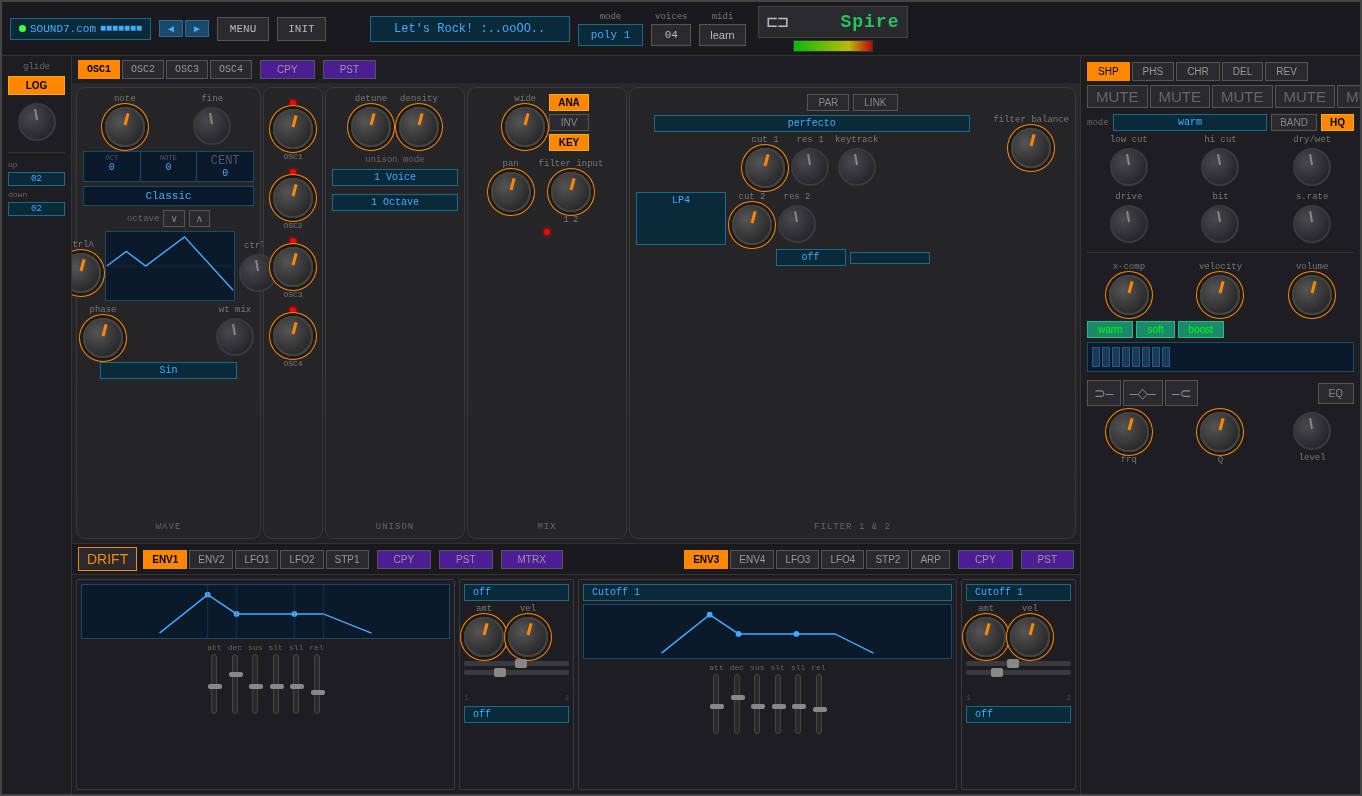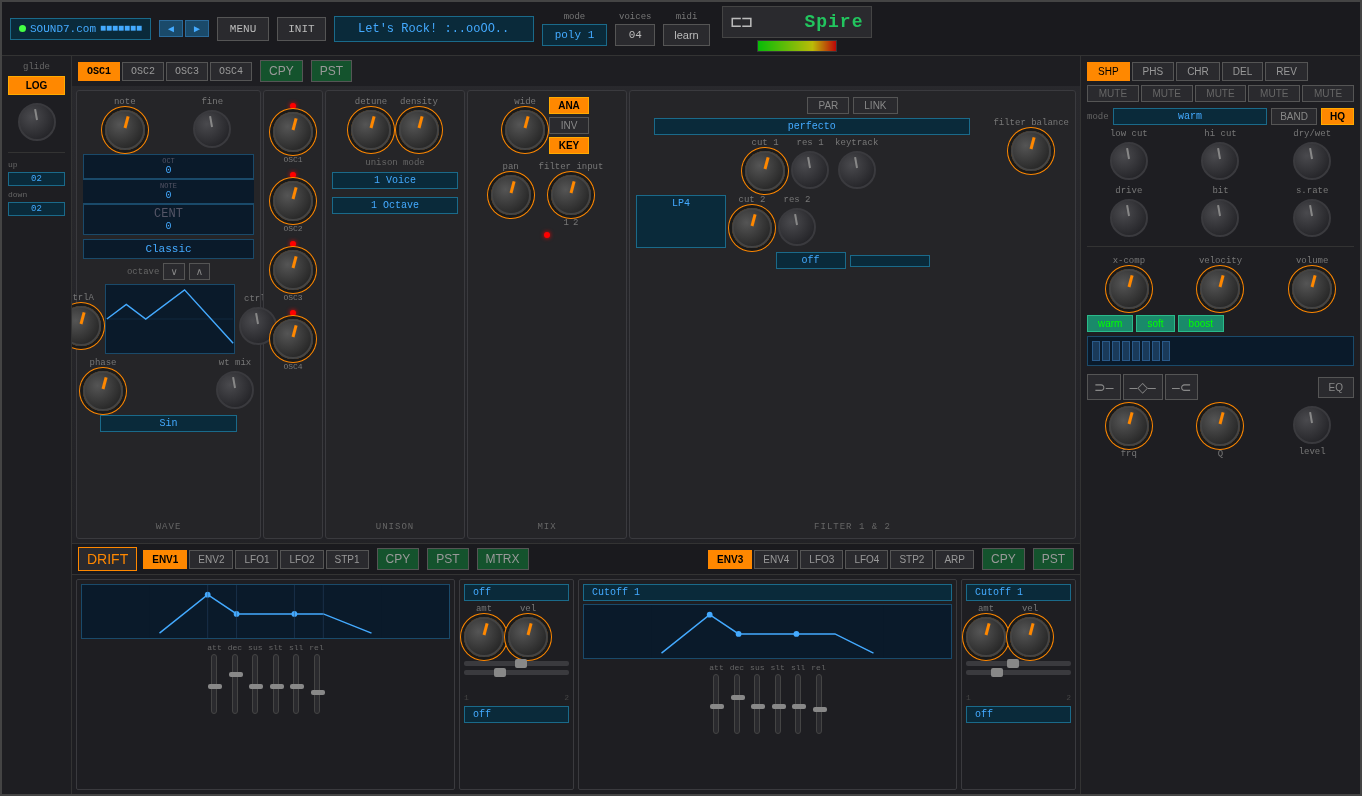--- a/index.html
+++ b/index.html
@@ -81,20 +81,21 @@
     }
 
     .preset-display {
       background: #0a2a3a;
       border: 1px solid #1a6a8a;
       padding: 5px 16px;
       color: #4af;
       font-size: 12px;
       min-width: 200px;
       text-align: center;
+      margin-left: 36px;
     }
 
     .mode-section {
       display: flex;
       flex-direction: column;
       align-items: center;
       gap: 2px;
     }
 
     .mode-label { color: #777; font-size: 9px; }
@@ -177,42 +178,42 @@
     }
 
     .osc-tab.active {
       background: #f80;
       border-color: #f80;
       color: #000;
       font-weight: bold;
     }
 
     .sep-btn {
-      padding: 3px 8px;
+      padding: 3px 16px;
       border: 1px solid #555;
       color: #999;
-      background: #14532d;
-      cursor: pointer;
-      font-size: 12px;
+      background: #4c1d95;
+      cursor: pointer;
+      font-size: 10px;
       margin-left: 6px;
     }
 
     
     .synth-sections {
       display: flex;
       flex: 1;
       gap: 2px;
       padding: 4px;
       overflow: hidden;
     }
 
     .section-box {
       background: #252528;
       border: 1px solid #3a3a3e;
-      border-radius: 3px;
+      border-radius: 9px;
       padding: 6px;
       display: flex;
       flex-direction: column;
       align-items: center;
     }
 
     .section-label {
       color: #666;
       font-size: 9px;
       text-align: center;
@@ -417,21 +418,21 @@
       gap: 2px;
       margin-bottom: 6px;
     }
 
     .mute-btn {
       padding: 2px 8px;
       border: 1px solid #555;
       color: #666;
       background: #2a2a2e;
       cursor: pointer;
-      font-size: 10px;
+      font-size: 15px;
       flex: 1;
       text-align: center;
     }
 
     
     .knob-grid {
       display: grid;
       grid-template-columns: repeat(3, 1fr);
       gap: 8px;
       justify-items: center;
@@ -722,21 +723,21 @@
               <span class="knob-label">note</span>
               <div class="knob-accent"></div>
             </div>
 
             <div class="col">
               <span class="knob-label">fine</span>
               <div class="knob-dark"></div>
             </div>
           </div>
 
-          <div style="display:flex;gap:0;margin:4px 0;width:100%;flex-direction:column;">
+          <div style="display:flex;gap:0;margin:4px 0;width:100%;">
             <div style="background:#0a1a2a;border:1px solid #1a4a6a;flex:1;display:flex;flex-direction:column;align-items:center;padding:2px;">
               <span style="color:#556;font-size:7px;">OCT</span>
               <span style="color:#4af;font-size:10px;">0</span>
             </div>
             <div style="background:#0a1a2a;border:1px solid #1a4a6a;flex:1;display:flex;flex-direction:column;align-items:center;padding:2px;border-left:none;border-right:none;">
               <span style="color:#556;font-size:7px;">NOTE</span>
               <span style="color:#4af;font-size:10px;">0</span>
             </div>
             <div style="background:#0a1a2a;border:1px solid #1a4a6a;flex:1;display:flex;flex-direction:column;align-items:center;padding:2px;">
               <span style="color:#556;font-size:12px;">CENT</span>

